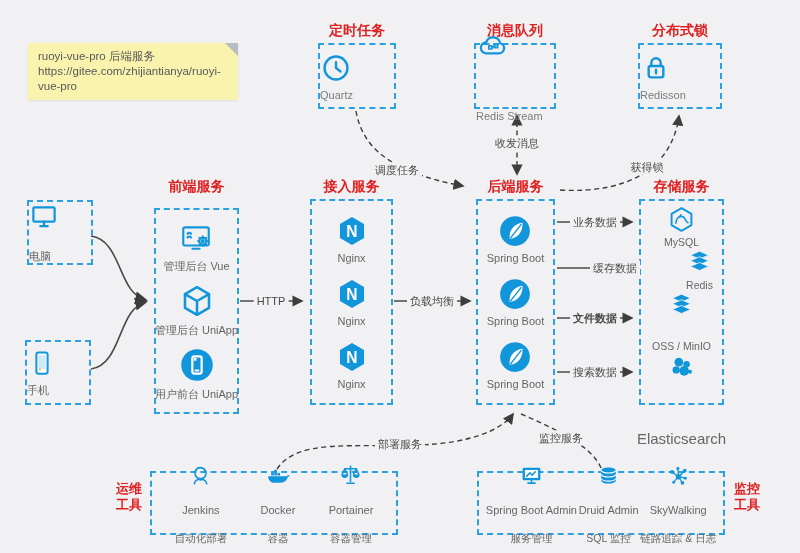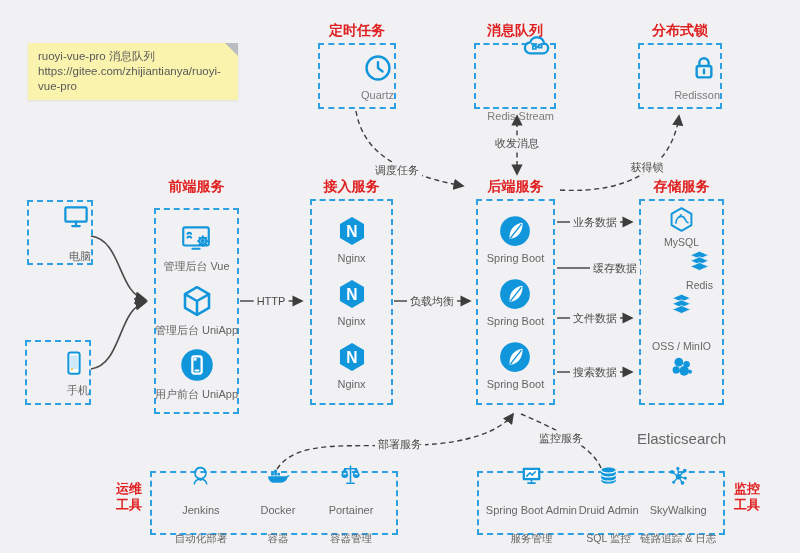--- a/index.html
+++ b/index.html
@@ -9,21 +9,21 @@
   svg.connectors{position:absolute;left:0;top:0;width:800px;height:553px;pointer-events:none;}
 
   
   .note{background:#faf3ad;color:#595959;font-size:11.5px;line-height:15px;
         padding:6px 10px 6px 10px;box-shadow:0 1px 2px rgba(0,0,0,.08);}
   .note .fold{position:absolute;top:0;right:0;width:0;height:0;
         border-top:13px solid #b9bcc0;border-left:13px solid transparent;}
 
   
   .dbox{border:2px dashed #2ba0e3;background:transparent;box-sizing:border-box;}
-  .topbox{display:flex;flex-direction:column;align-items:flex-end;justify-content:center;gap:5px;}
+  .topbox{display:flex;flex-direction:column;align-items:flex-start;justify-content:center;gap:5px;}
   .col{display:flex;flex-direction:column;align-items:center;justify-content:space-around;padding:6px 0;}
   .citem{display:flex;flex-direction:column;align-items:center;gap:4px;}
   .ilabel{font-size:11px;color:#7c7c7c;white-space:nowrap;}
   .clabel{font-size:11px;color:#666;white-space:nowrap;}
 
   
   .rtitle{color:#e02020;font-weight:bold;font-size:14px;text-align:center;white-space:nowrap;}
   .rtitle-side{color:#e02020;font-weight:bold;font-size:13px;line-height:16px;text-align:center;white-space:nowrap;}
 
   
@@ -67,21 +67,21 @@
 
     <path d="M560 190 C 628 194, 672 168, 679 116" fill="none" stroke="#3d3d3d" stroke-width="1.4" stroke-dasharray="5,3.5" marker-end="url(#ah)"></path>
 
     <path d="M277 469 C 298 438, 352 448, 420 445 C 468 443, 501 431, 513 414" fill="none" stroke="#3d3d3d" stroke-width="1.4" stroke-dasharray="5,3.5" marker-end="url(#ah)"></path>
 
     <path d="M601 468 C 592 446, 556 429, 521 414" fill="none" stroke="#3d3d3d" stroke-width="1.4" stroke-dasharray="5,3.5"></path>
   </svg>
 
   <div class="abs note" style="left:28px;top:43px;width:190px;">
     <span class="fold"></span>
-    <div>ruoyi-vue-pro 消息队列</div>
+    <div>ruoyi-vue-pro 后端服务</div>
     <div>https://gitee.com/zhijiantianya/ruoyi-vue-pro</div>
   </div>
 
   <div class="abs rtitle" style="left:318px;top:22px;width:78px;">定时任务</div>
   <div class="abs dbox topbox" style="left:318px;top:43px;width:78px;height:66px;">
     <span class="icn">
       <svg width="32" height="32" viewBox="0 0 24 24" fill="none" stroke="#1296db" stroke-width="1.8" stroke-linecap="round">
         <circle cx="12" cy="12" r="8.6"></circle>
           <path d="M12 7.6 V12 l3.4 2.6"></path>
       </svg>
@@ -376,18 +376,18 @@
     <div>工具</div>
   </div>
 
   <div class="abs elabel" style="left:271px;top:301px;">HTTP</div>
   <div class="abs elabel" style="left:432px;top:301px;">负载均衡</div>
   <div class="abs elabel" style="left:397px;top:170px;">调度任务</div>
   <div class="abs elabel" style="left:517px;top:143px;">收发消息</div>
   <div class="abs elabel" style="left:647px;top:167px;">获得锁</div>
   <div class="abs elabel" style="left:595px;top:222px;">业务数据</div>
   <div class="abs elabel" style="left:615px;top:268px;">缓存数据</div>
-  <div class="abs elabel" style="left:595px;top:318px;">文件数据</div>
+  <div class="abs elabel" style="left:595px;top:318px;font-weight:bold;">文件数据</div>
   <div class="abs elabel" style="left:595px;top:372px;">搜索数据</div>
   <div class="abs elabel" style="left:400px;top:444px;">部署服务</div>
   <div class="abs elabel" style="left:561px;top:438px;">监控服务</div>
 
 </div>
 
 </body></html>

